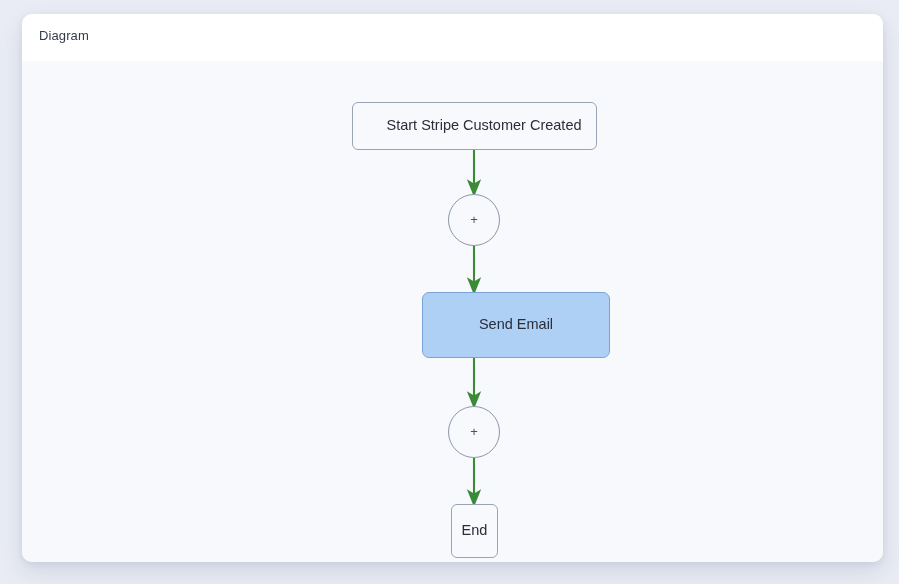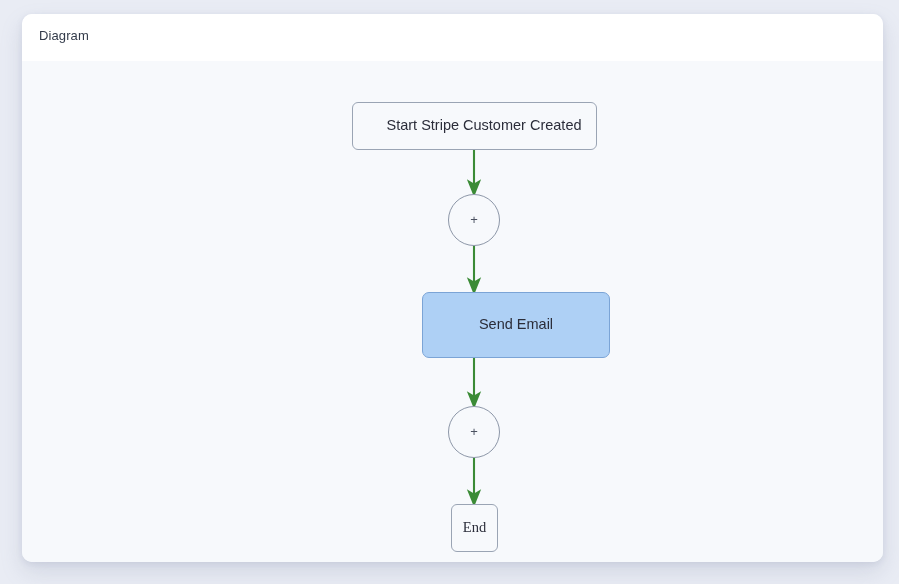--- a/index.html
+++ b/index.html
@@ -119,22 +119,21 @@
   #node-plus-2 {
     left: 426px;
     top: 345px;
     width: 52px;
     height: 52px;
   }
   #node-end {
     left: 429px;
     top: 443px;
     width: 47px;
-    height: 48px;
-    font-family: Liberation Serif, serif;
+    height: 54px;
   }
   .node-line {
     display: block;
   }
 </style>
 </head>
 <body>
 
 <div id="stage">
 

